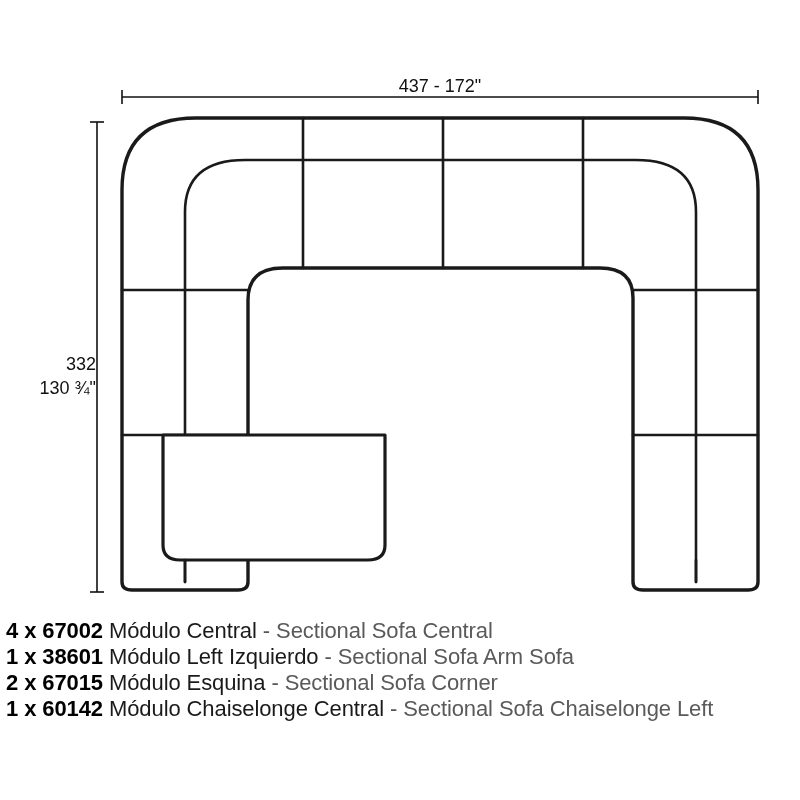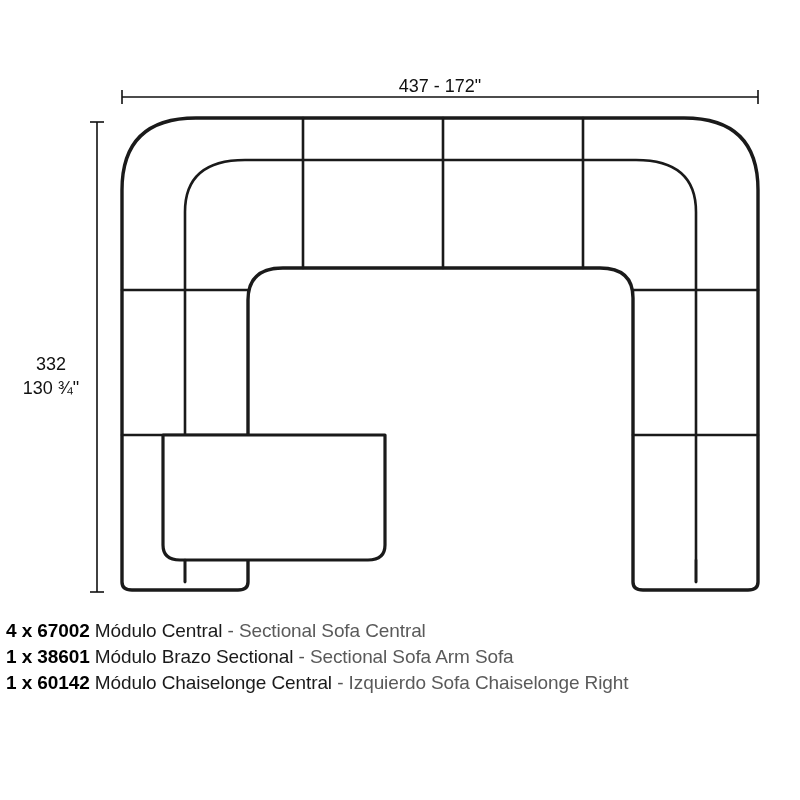--- a/index.html
+++ b/index.html
@@ -31,21 +31,21 @@
     position: absolute;
     left: 0;
     top: 618px;
     width: 800px;
     padding: 0 6px;
     box-sizing: border-box;
   }
   .legend-row {
     display: block;
     white-space: nowrap;
-    font-size: 19px;
+    font-size: 22px;
     line-height: 26px;
     letter-spacing: -0.1px;
   }
   .legend-qty {
     font-weight: bold;
     color: #000000;
   }
   .legend-es {
     color: #1a1a1a;
   }
@@ -64,20 +64,21 @@
   }
   #dim-width-label {
     left: 330px;
     top: 76px;
     width: 220px;
   }
   #dim-height-label {
     left: 6px;
     top: 352px;
     width: 90px;
+    text-align: right;
     line-height: 24px;
   }
 </style>
 </head>
 <body>
 
 <div id="page">
 
   <div id="diagram">
     <svg width="800" height="610" viewBox="0 0 800 610" xmlns="http://www.w3.org/2000/svg">
@@ -162,25 +163,31 @@
 
   <div id="legend">
     <div class="legend-row">
       <span class="legend-qty">4 x 67002</span>
       <span class="legend-es">Módulo Central</span>
       <span class="legend-dash">-</span>
       <span class="legend-en">Sectional Sofa Central</span>
     </div>
     <div class="legend-row">
       <span class="legend-qty">1 x 38601</span>
-      <span class="legend-es">Módulo Brazo Sectional</span>
+      <span class="legend-es">Módulo Left Izquierdo</span>
       <span class="legend-dash">-</span>
       <span class="legend-en">Sectional Sofa Arm Sofa</span>
+    </div>
+    <div class="legend-row">
+      <span class="legend-qty">2 x 67015</span>
+      <span class="legend-es">Módulo Esquina</span>
+      <span class="legend-dash">-</span>
+      <span class="legend-en">Sectional Sofa Corner</span>
     </div>
     <div class="legend-row">
       <span class="legend-qty">1 x 60142</span>
       <span class="legend-es">Módulo Chaiselonge Central</span>
       <span class="legend-dash">-</span>
-      <span class="legend-en">Izquierdo Sofa Chaiselonge Right</span>
+      <span class="legend-en">Sectional Sofa Chaiselonge Left</span>
     </div>
   </div>
 
 </div>
 
 </body></html>

